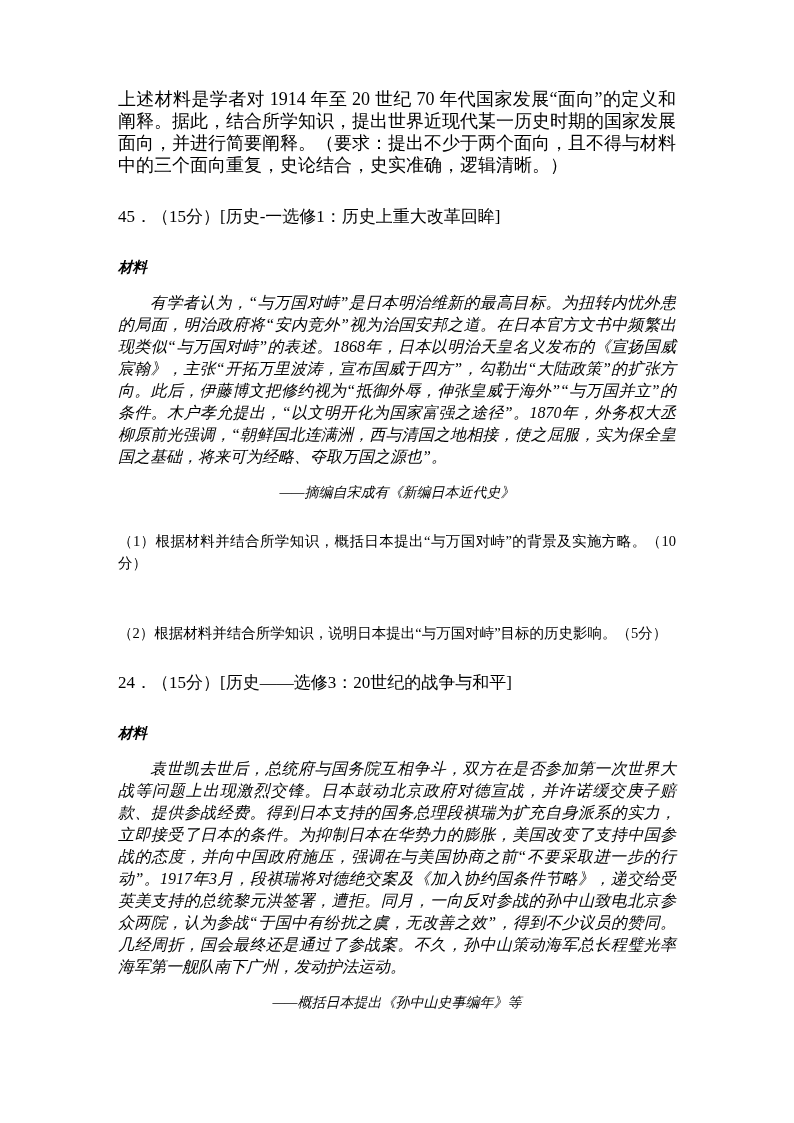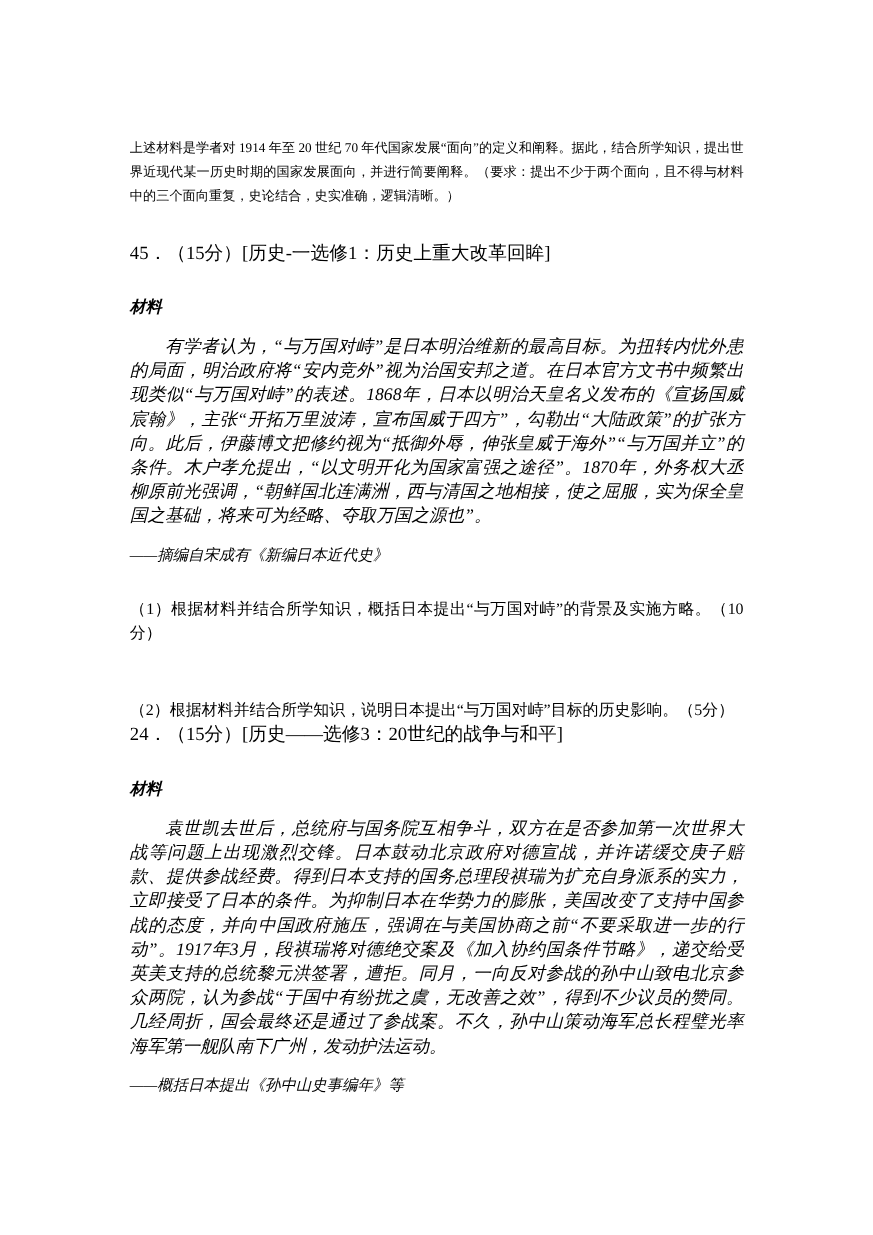--- a/index.html
+++ b/index.html
@@ -17,25 +17,24 @@
   .page {
     box-sizing: border-box;
     width: 794px;
     height: 1123px;
     padding: 88px 118px 40px 118px;
   }
   p {
     margin: 0;
   }
   .para {
-    font-size: 12px;
+    font-size: 18px;
     line-height: 22px;
     text-align: justify;
     margin-bottom: 30px;
-    margin-top: 35px;
   }
   .heading {
     font-size: 17px;
     line-height: 22px;
     margin-bottom: 28px;
   }
   .material-label {
     font-size: 14.5px;
     font-weight: bold;
     line-height: 22px;
@@ -47,34 +46,34 @@
     font-style: italic;
     line-height: 22px;
     text-align: justify;
     text-indent: 2em;
     margin-bottom: 14px;
   }
   .source {
     font-size: 14px;
     font-style: italic;
     line-height: 22px;
-    text-align: left;
+    text-align: center;
     margin-bottom: 26px;
   }
   .question {
     font-size: 14.5px;
     line-height: 22px;
     text-align: justify;
     font-family: Liberation Serif, serif;
   }
   .question.gap-large {
     margin-bottom: 48px;
   }
   .question.gap-small {
-    margin-bottom: 0;
+    margin-bottom: 28px;
   }
 </style>
 </head>
 <body>
 
 <div class="page">
 
   <p class="para">上述材料是学者对 1914 年至 20 世纪 70 年代国家发展“面向”的定义和阐释。据此，结合所学知识，提出世界近现代某一历史时期的国家发展面向，并进行简要阐释。（要求：提出不少于两个面向，且不得与材料中的三个面向重复，史论结合，史实准确，逻辑清晰。）</p>
 
   <p class="heading">45．（15分）[历史-一选修1：历史上重大改革回眸]</p>

